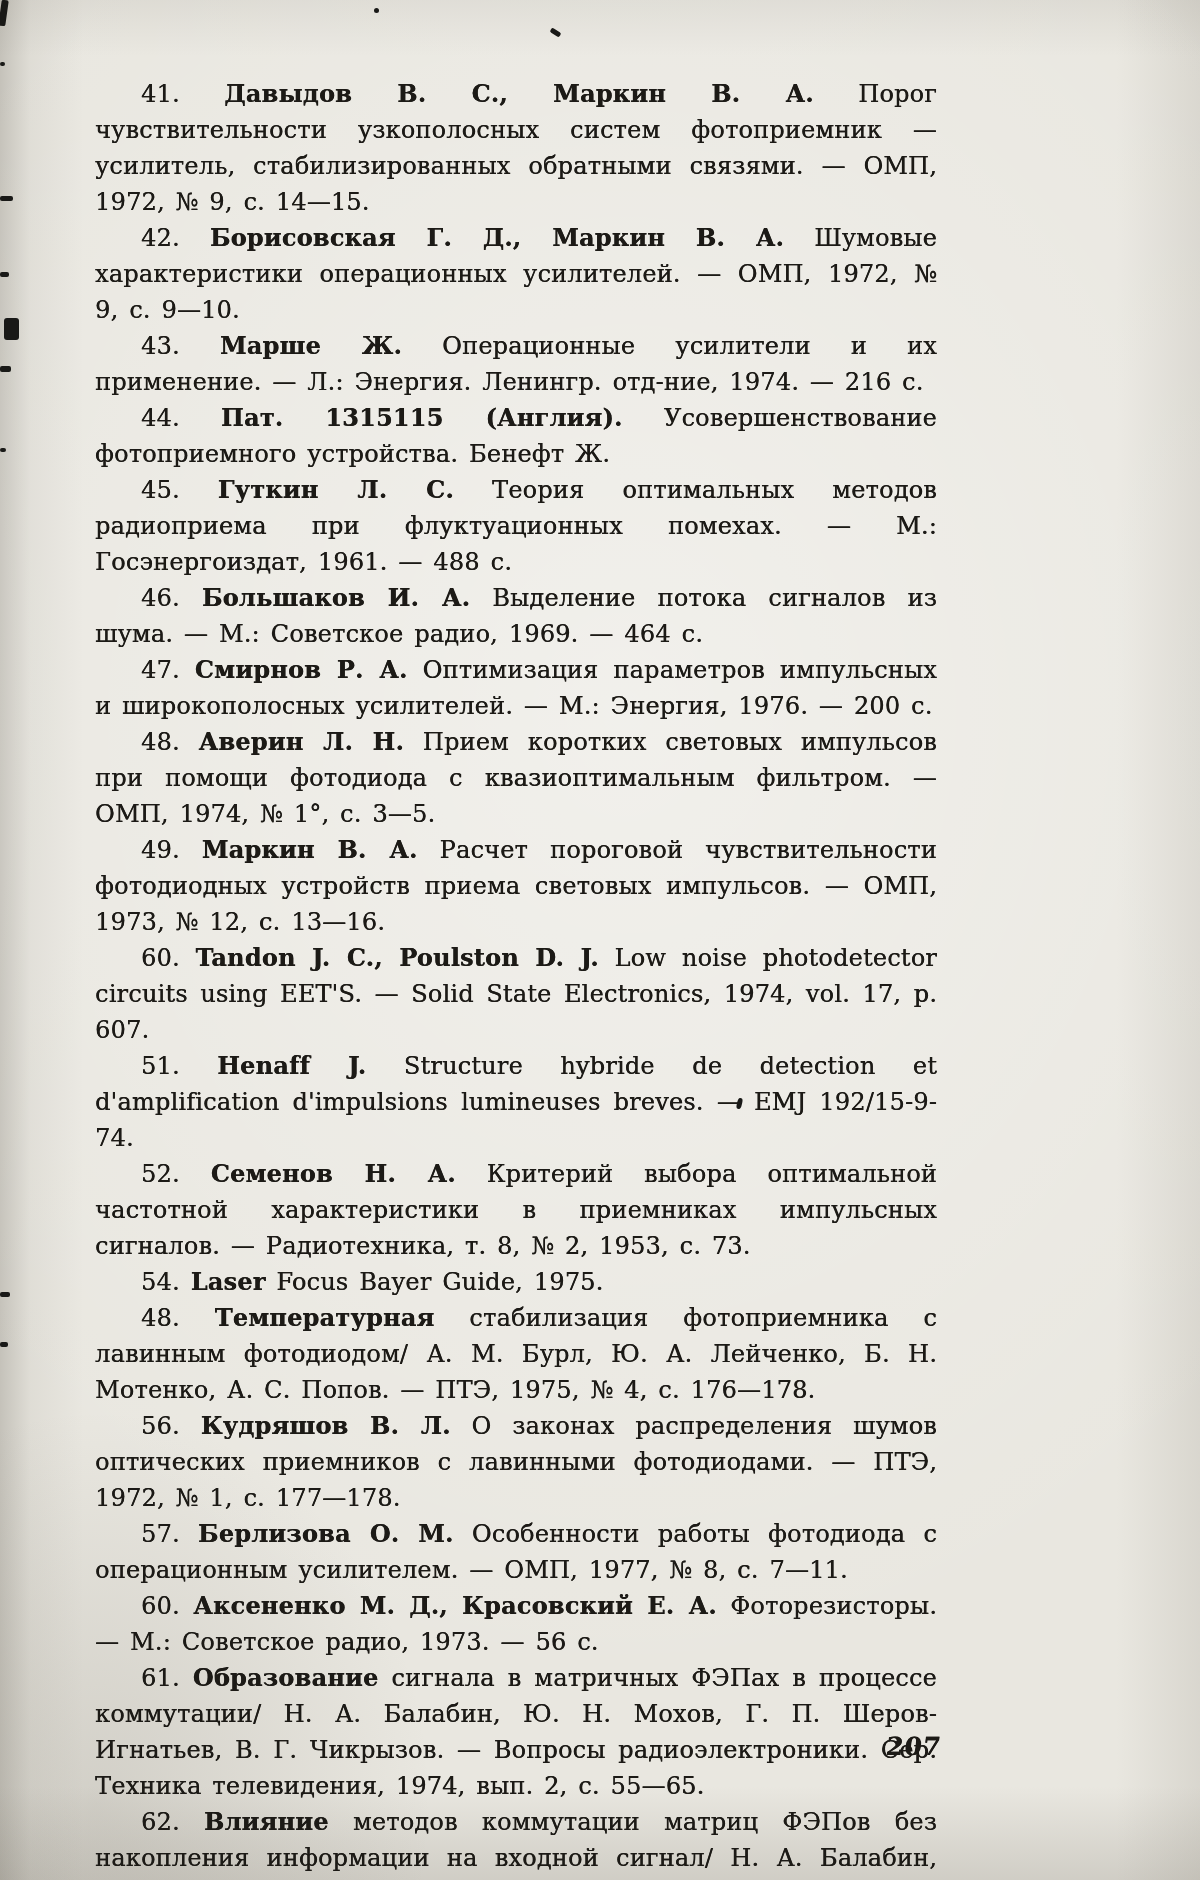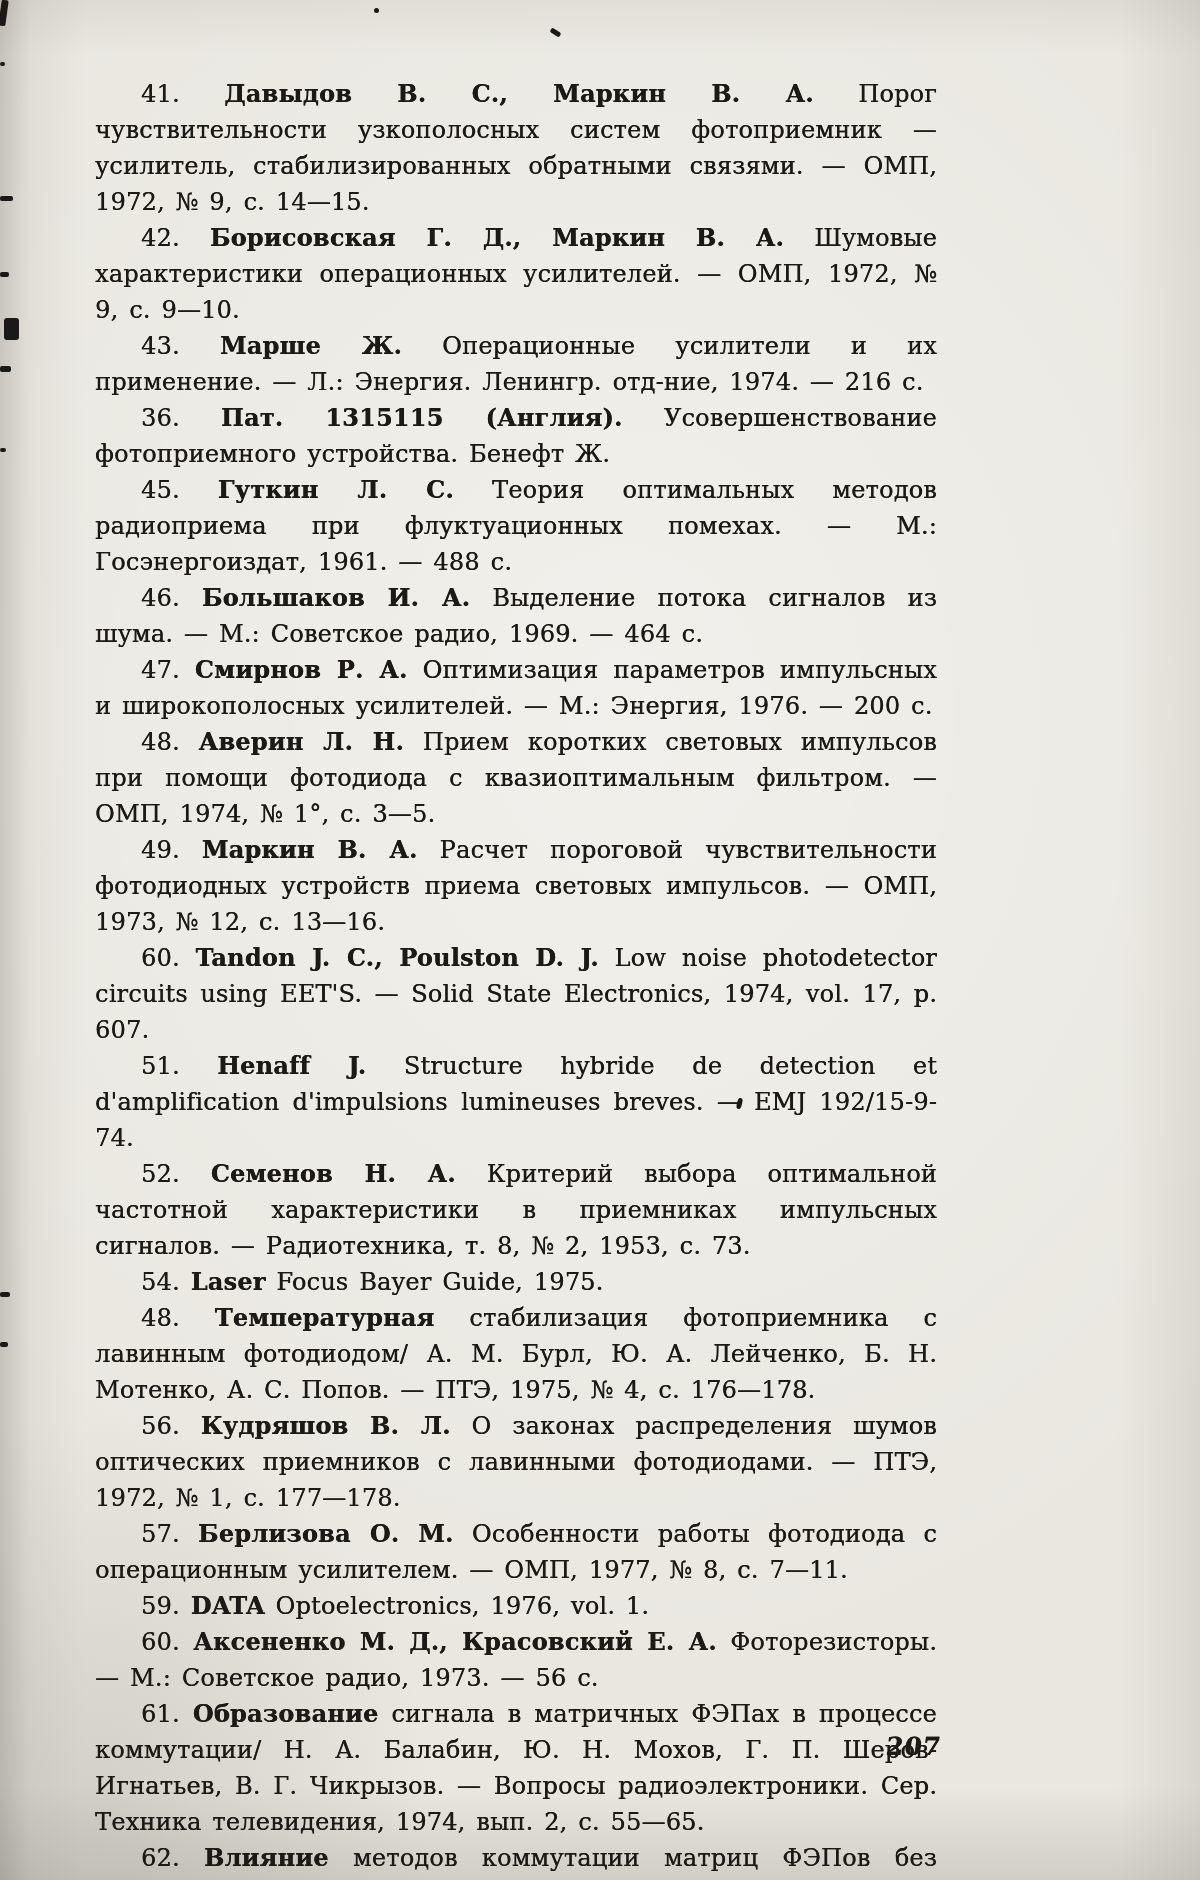--- a/index.html
+++ b/index.html
@@ -73,21 +73,21 @@
   <div class="mark s2"></div>
   <div class="mark s3"></div>
 
   <div class="text-block" id="entries">
   <p class="entry"><span class="e-num">41.</span> <b class="e-bold">Давыдов В. С., Маркин В. А.</b> <span class="e-text">Порог чувствительности узкополосных систем фотоприемник — усилитель, стабилизированных обратными связями. — ОМП, 1972, № 9, с. 14—15.</span></p>
 
   <p class="entry"><span class="e-num">42.</span> <b class="e-bold">Борисовская Г. Д., Маркин В. А.</b> <span class="e-text">Шумовые характеристики операционных усилителей. — ОМП, 1972, № 9, с. 9—10.</span></p>
 
   <p class="entry"><span class="e-num">43.</span> <b class="e-bold">Марше Ж.</b> <span class="e-text">Операционные усилители и их применение. — Л.: Энергия. Ленингр. отд-ние, 1974. — 216 с.</span></p>
 
-  <p class="entry"><span class="e-num">36.</span> <b class="e-bold">Пат. 1315115 (Англия).</b> <span class="e-text">Усовершенствование фотоприемного устройства. Бенефт Ж.</span></p>
+  <p class="entry"><span class="e-num">44.</span> <b class="e-bold">Пат. 1315115 (Англия).</b> <span class="e-text">Усовершенствование фотоприемного устройства. Бенефт Ж.</span></p>
 
   <p class="entry"><span class="e-num">45.</span> <b class="e-bold">Гуткин Л. С.</b> <span class="e-text">Теория оптимальных методов радиоприема при флуктуационных помехах. — М.: Госэнергоиздат, 1961. — 488 с.</span></p>
 
   <p class="entry"><span class="e-num">46.</span> <b class="e-bold">Большаков И. А.</b> <span class="e-text">Выделение потока сигналов из шума. — М.: Советское радио, 1969. — 464 с.</span></p>
 
   <p class="entry"><span class="e-num">47.</span> <b class="e-bold">Смирнов Р. А.</b> <span class="e-text">Оптимизация параметров импульсных и широкополосных усилителей. — М.: Энергия, 1976. — 200 с.</span></p>
 
   <p class="entry"><span class="e-num">48.</span> <b class="e-bold">Аверин Л. Н.</b> <span class="e-text">Прием коротких световых импульсов при помощи фотодиода с квазиоптимальным фильтром. — ОМП, 1974, № 1°, с. 3—5.</span></p>
 
   <p class="entry"><span class="e-num">49.</span> <b class="e-bold">Маркин В. А.</b> <span class="e-text">Расчет пороговой чувствительности фотодиодных устройств приема световых импульсов. — ОМП, 1973, № 12, с. 13—16.</span></p>
@@ -101,21 +101,20 @@
 
   <p class="entry"><span class="e-num">54.</span> <b class="e-bold">Laser</b> <span class="e-text">Focus Bayer Guide, 1975.</span></p>
 
   <p class="entry"><span class="e-num">48.</span> <b class="e-bold">Температурная</b> <span class="e-text">стабилизация фотоприемника с лавинным фотодиодом/ А. М. Бурл, Ю. А. Лейченко, Б. Н. Мотенко, А. С. Попов. — ПТЭ, 1975, № 4, с. 176—178.</span></p>
 
   <p class="entry"><span class="e-num">56.</span> <b class="e-bold">Кудряшов В. Л.</b> <span class="e-text">О законах распределения шумов оптических приемников с лавинными фотодиодами. — ПТЭ, 1972, № 1, с. 177—178.</span></p>
 
   <p class="entry"><span class="e-num">57.</span> <b class="e-bold">Берлизова О. М.</b> <span class="e-text">Особенности работы фотодиода с операционным усилителем. — ОМП, 1977, № 8, с. 7—11.</span></p>
 
 
-  <p class="entry"><span class="e-num">59.</span> <b class="e-bold">DATA</b> <span class="e-text">Optoelectronics, 1976, vol. 1.</span></p>
 
   <p class="entry"><span class="e-num">60.</span> <b class="e-bold">Аксененко М. Д., Красовский Е. А.</b> <span class="e-text">Фоторезисторы. — М.: Советское радио, 1973. — 56 с.</span></p>
 
   <p class="entry"><span class="e-num">61.</span> <b class="e-bold">Образование</b> <span class="e-text">сигнала в матричных ФЭПах в процессе коммутации/ Н. А. Балабин, Ю. Н. Мохов, Г. П. Шеров-Игнатьев, В. Г. Чикрызов. — Вопросы радиоэлектроники. Сер. Техника телевидения, 1974, вып. 2, с. 55—65.</span></p>
 
   <p class="entry"><span class="e-num">62.</span> <b class="e-bold">Влияние</b> <span class="e-text">методов коммутации матриц ФЭПов без накопления информации на входной сигнал/ Н. А. Балабин, Ю. Н. Шеров-Игнатьев, В. Г. Чикрызов. — Вопросы радиоэлектроники. Сер. Техника телевидения, 1974, вып. 4, с. 19—26.</span></p>
 
 </div>
 
   <div class="page-number">207</div>

